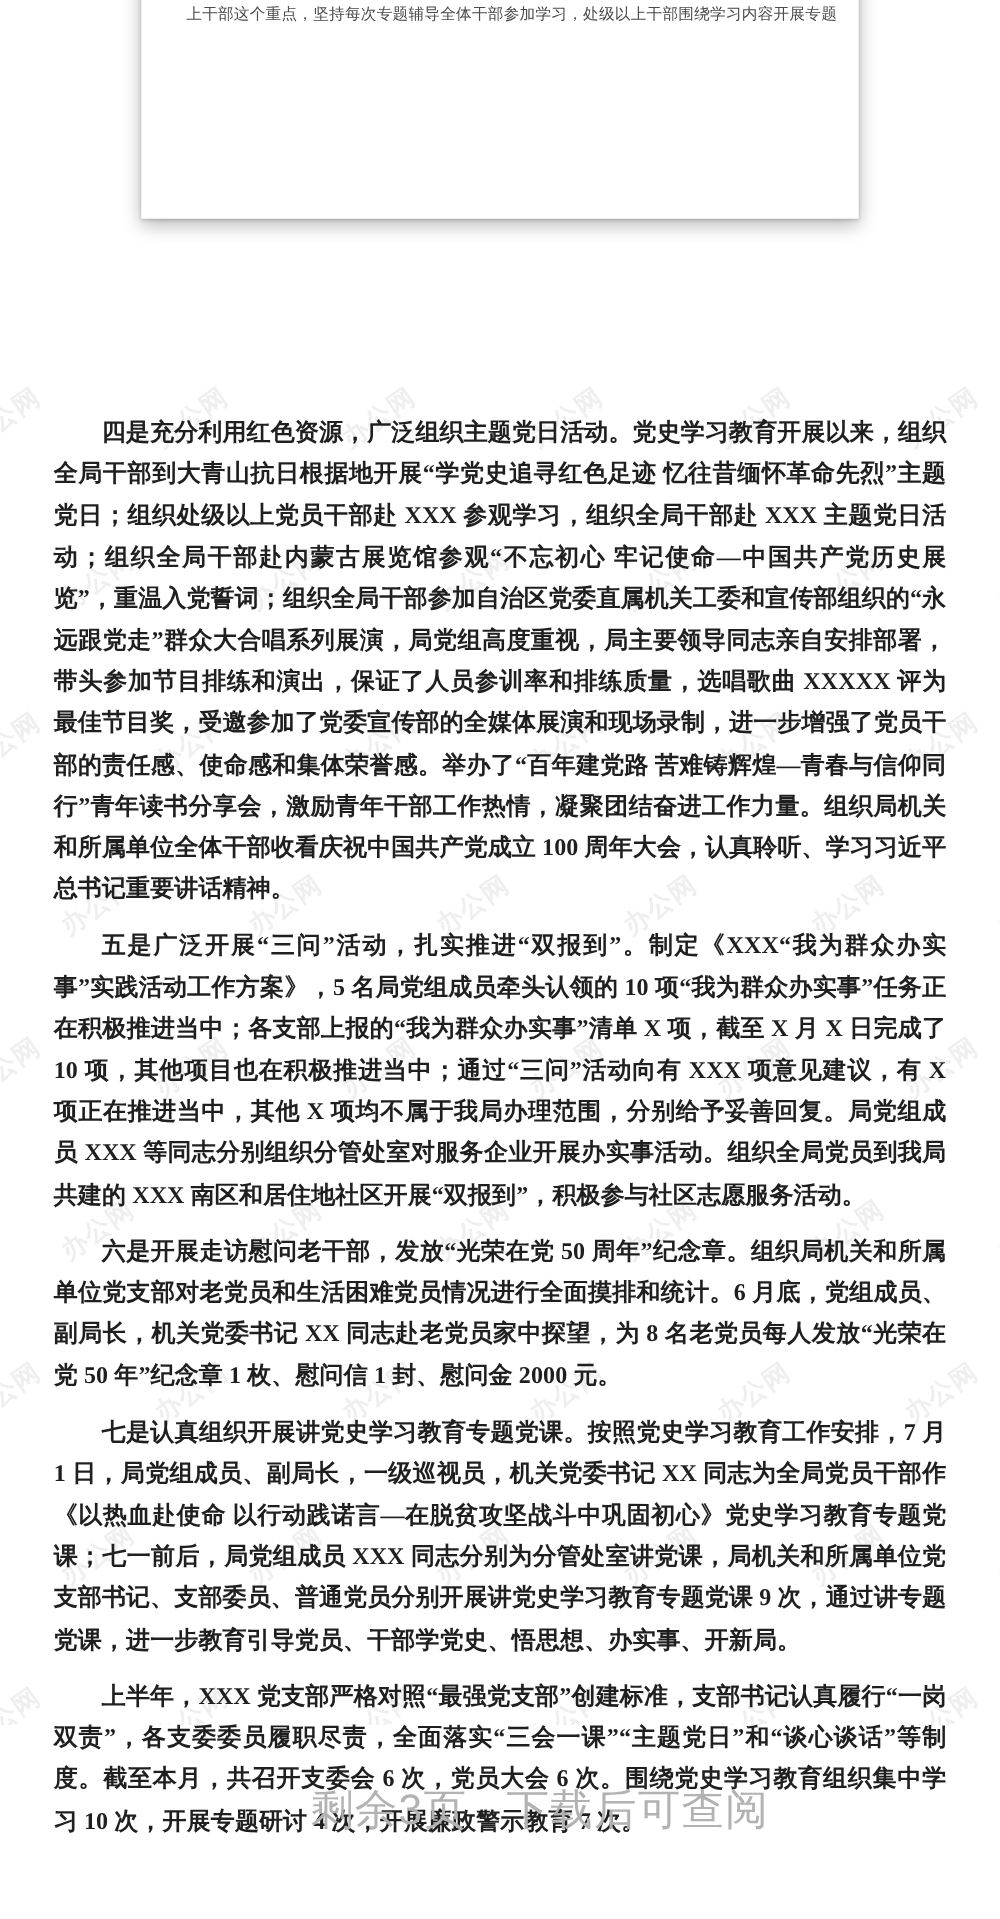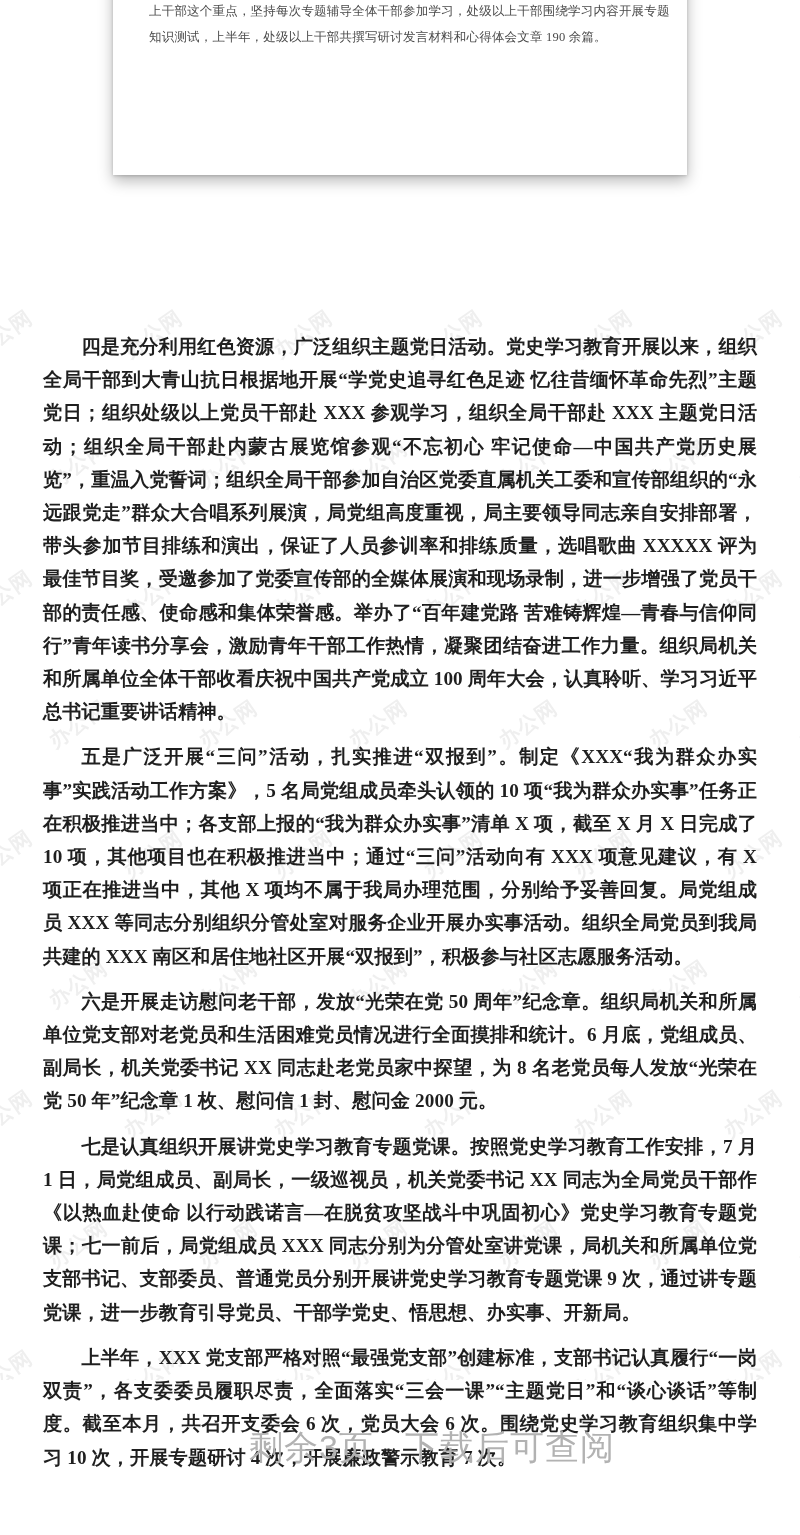--- a/index.html
+++ b/index.html
@@ -96,21 +96,20 @@
     letter-spacing: 1px;
     white-space: pre;
     padding-left: 32px;
   }
 </style>
 </head>
 <body>
 
 <div id="page-fragment-card">
   <div class="frag-line frag-first">上干部这个重点，坚持每次专题辅导全体干部参加学习，处级以上干部围绕学习内容开展专题</div>
-  <div class="frag-line">知识测试，上半年，处级以上干部共撰写研讨发言材料和心得体会文章 190 余篇。</div>
 </div>
 
 <div id="watermark-layer">
     <div class="wm" style="left: -30px; top: 20px;">办公网</div>
     <div class="wm" style="left: 120px; top: 20px;">办公网</div>
     <div class="wm" style="left: 270px; top: 20px;">办公网</div>
     <div class="wm" style="left: 420px; top: 20px;">办公网</div>
     <div class="wm" style="left: 570px; top: 20px;">办公网</div>
     <div class="wm" style="left: 720px; top: 20px;">办公网</div>
     <div class="wm" style="left: 45px; top: 150px;">办公网</div>

